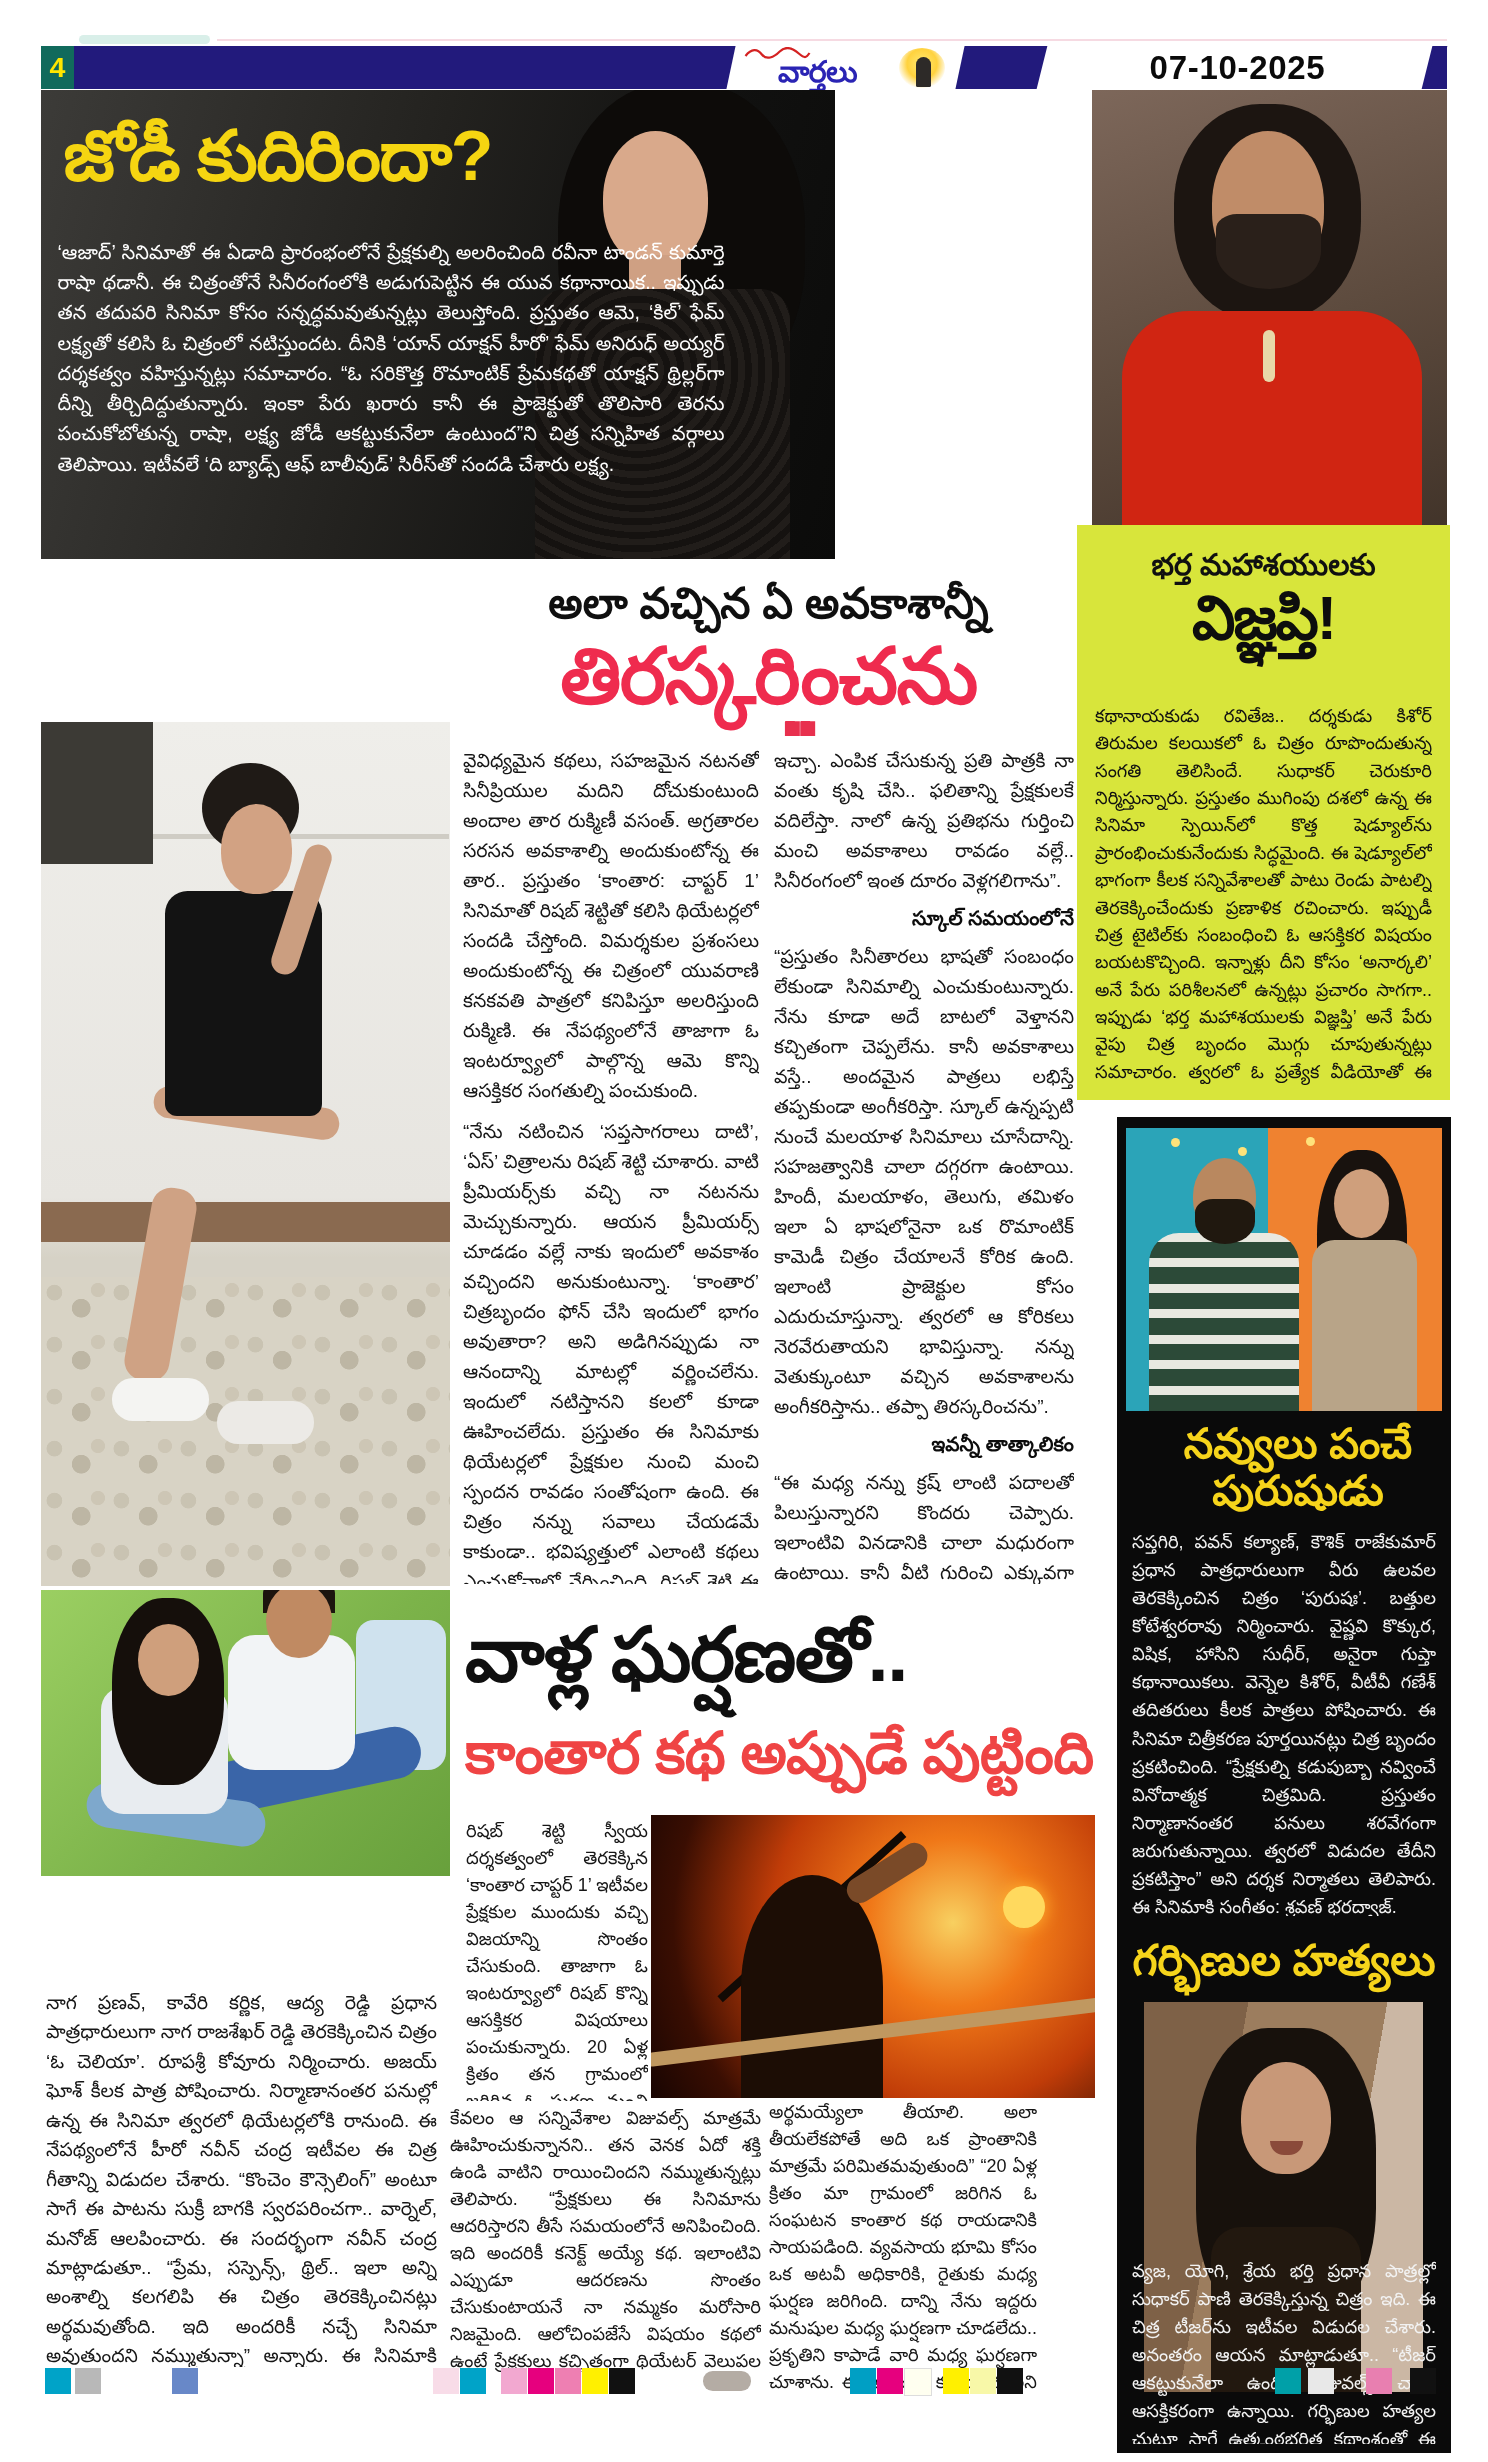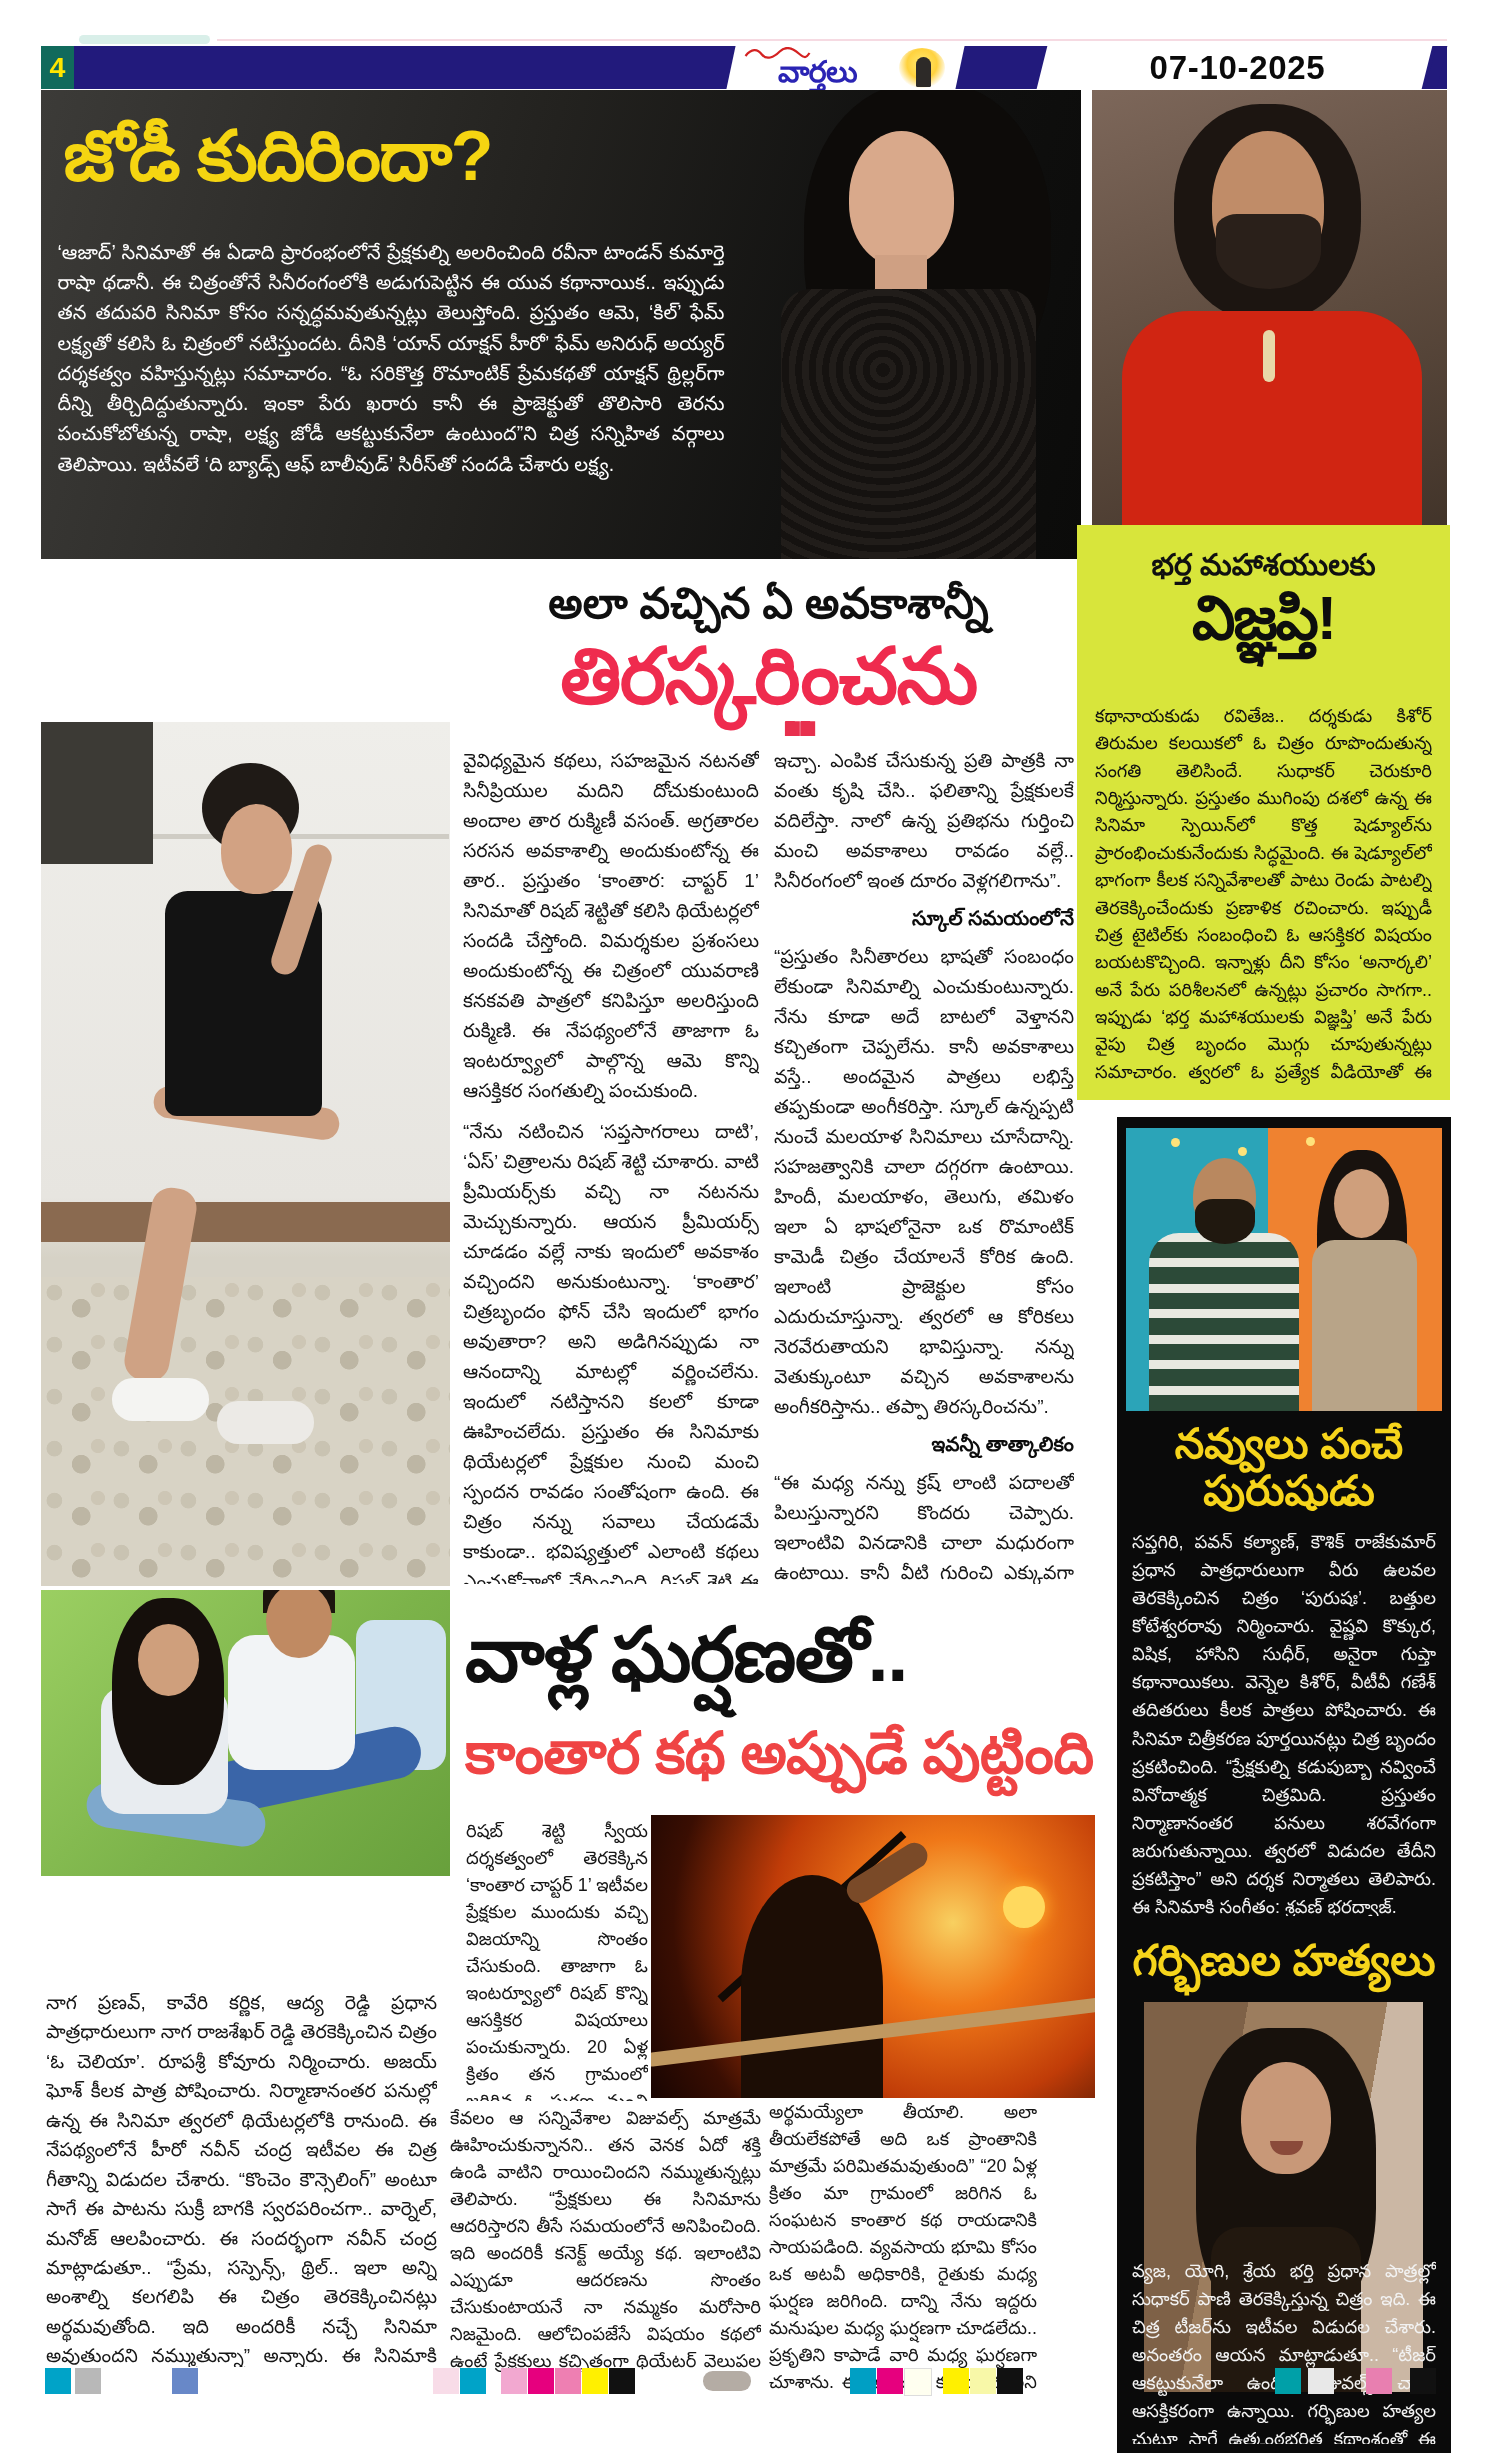--- a/index.html
+++ b/index.html
@@ -26,21 +26,21 @@
   .logo-badge{left:160px;top:1.5px;width:46px;height:40px;border-radius:50%;
               background:radial-gradient(circle at 50% 40%,#ffe973 0%,#ffd23e 45%,#ffffff 75%);}
   .logo-figure{left:177px;top:10.5px;width:15px;height:30px;background:#2d2a28;border-radius:7.5px 7.5px 1.5px 1.5px;}
   .date-panel{left:1048px;top:46px;width:379px;height:43px;background:#ffffff;transform:skewX(-14deg);
               box-shadow:-6px 0 0 #ffffff;}
   .date-text{left:1048px;top:46px;width:379px;height:43px;font-size:33px;font-weight:bold;color:#0a0a0a;
              text-align:center;line-height:43px;letter-spacing:0.7px;}
   .date-wedge{left:1431px;top:46px;width:10.5px;height:43px;background:#221a7c;transform:skewX(-14deg);}
 
   
-  .top-art{left:41px;top:90px;width:1040px;height:469px;
+  .top-art{left:41px;top:90px;width:794px;height:469px;
            background:linear-gradient(105deg,#3c3b38 0%,#23221f 45%,#111110 75%,#0b0b0a 100%);}
   .ta-headline{left:22.5px;top:25.5px;width:750px;color:#f5d511;font-size:70px;font-weight:bold;
                letter-spacing:-1.5px;}
   .ta-body{left:16.5px;top:147px;width:667px;height:307px;color:#ffffff;font-size:19.5px;line-height:1.55;}
   .ta-photo{right:0;top:0;width:352px;height:469px;}
   .ta-hair{right:30px;top:-7.5px;width:247px;height:322px;border-radius:45%;background:#0d0b09;}
   .ta-face{right:127px;top:41px;width:105px;height:135px;border-radius:50% 50% 46% 46%;background:#d9a98b;}
   .ta-neck{right:154px;top:165px;width:52px;height:45px;background:#cfa083;}
   .ta-dress{right:45px;top:199px;width:255px;height:270px;border-radius:30px 30px 0 0;
             background:repeating-radial-gradient(circle at 40% 30%,#151210 0 6.7px,#211d1a 6.7px 13.5px);}
@@ -93,21 +93,21 @@
   .p3{left:9px;top:10.5px;width:316px;height:283px;background:linear-gradient(90deg,#2ba4b8 0 45%,#ef8230 45% 100%);}
   .p3-bulb{width:9px;height:9px;border-radius:50%;background:#ffe27a;}
   .p3-man1-head{left:67px;top:30px;width:63px;height:75px;border-radius:50% 50% 44% 44%;background:#b9885f;}
   .p3-man1-beard{left:69px;top:71px;width:60px;height:45px;border-radius:30% 30% 50% 50%;background:#20180f;}
   .p3-man1-shirt{left:22.5px;top:105px;width:150px;height:178px;border-radius:30px 30px 0 0;
       background:repeating-linear-gradient(0deg,#2c4a38 0 16.5px,#e8e8e0 16.5px 25.5px),
                  repeating-linear-gradient(90deg,rgba(44,74,56,.55) 0 16.5px,rgba(232,232,224,.4) 16.5px 25.5px);}
   .p3-wom-hair{left:191px;top:22.5px;width:90px;height:187px;border-radius:45%;background:#18120e;}
   .p3-wom-face{left:208px;top:41px;width:55px;height:69px;border-radius:50%;background:#cf9f7c;}
   .p3-wom-top{left:186px;top:112px;width:105px;height:171px;border-radius:22.5px 22.5px 0 0;background:#b8a488;}
-  .bp-head1{left:5px;top:303px;width:334px;font-size:42px;font-weight:bold;color:#f6d41b;line-height:1.12;}
+  .bp-head1{left:14px;top:303px;width:334px;font-size:42px;font-weight:bold;color:#f6d41b;line-height:1.12;}
   .bp-body1{left:15px;top:411px;width:304px;height:388px;font-size:18px;line-height:1.56;color:#f2f2f2;}
   .bp-head2{left:0px;top:819px;width:334px;font-size:43px;font-weight:bold;color:#f6d41b;}
   .p4{left:27px;top:885px;width:279px;height:390px;background:linear-gradient(100deg,#7e6147 0 30%,#9c7d5e 30% 70%,#cbb7a4 70% 100%);}
   .p4-hair{left:52px;top:26px;width:180px;height:300px;border-radius:40%;background:#17110c;}
   .p4-face{left:97px;top:60px;width:90px;height:112px;border-radius:50% 50% 46% 46%;background:#c89878;}
   .p4-smile{left:126px;top:139px;width:33px;height:13.5px;border-radius:0 0 30px 30px;background:#8a4a3a;}
   .p4-top{left:67px;top:225px;width:150px;height:165px;border-radius:30px 30px 0 0;background:#22180f;}
   .bp-body2{left:15px;top:1140px;width:304px;height:187px;font-size:18px;line-height:1.56;color:#f2f2f2;}
 
   

